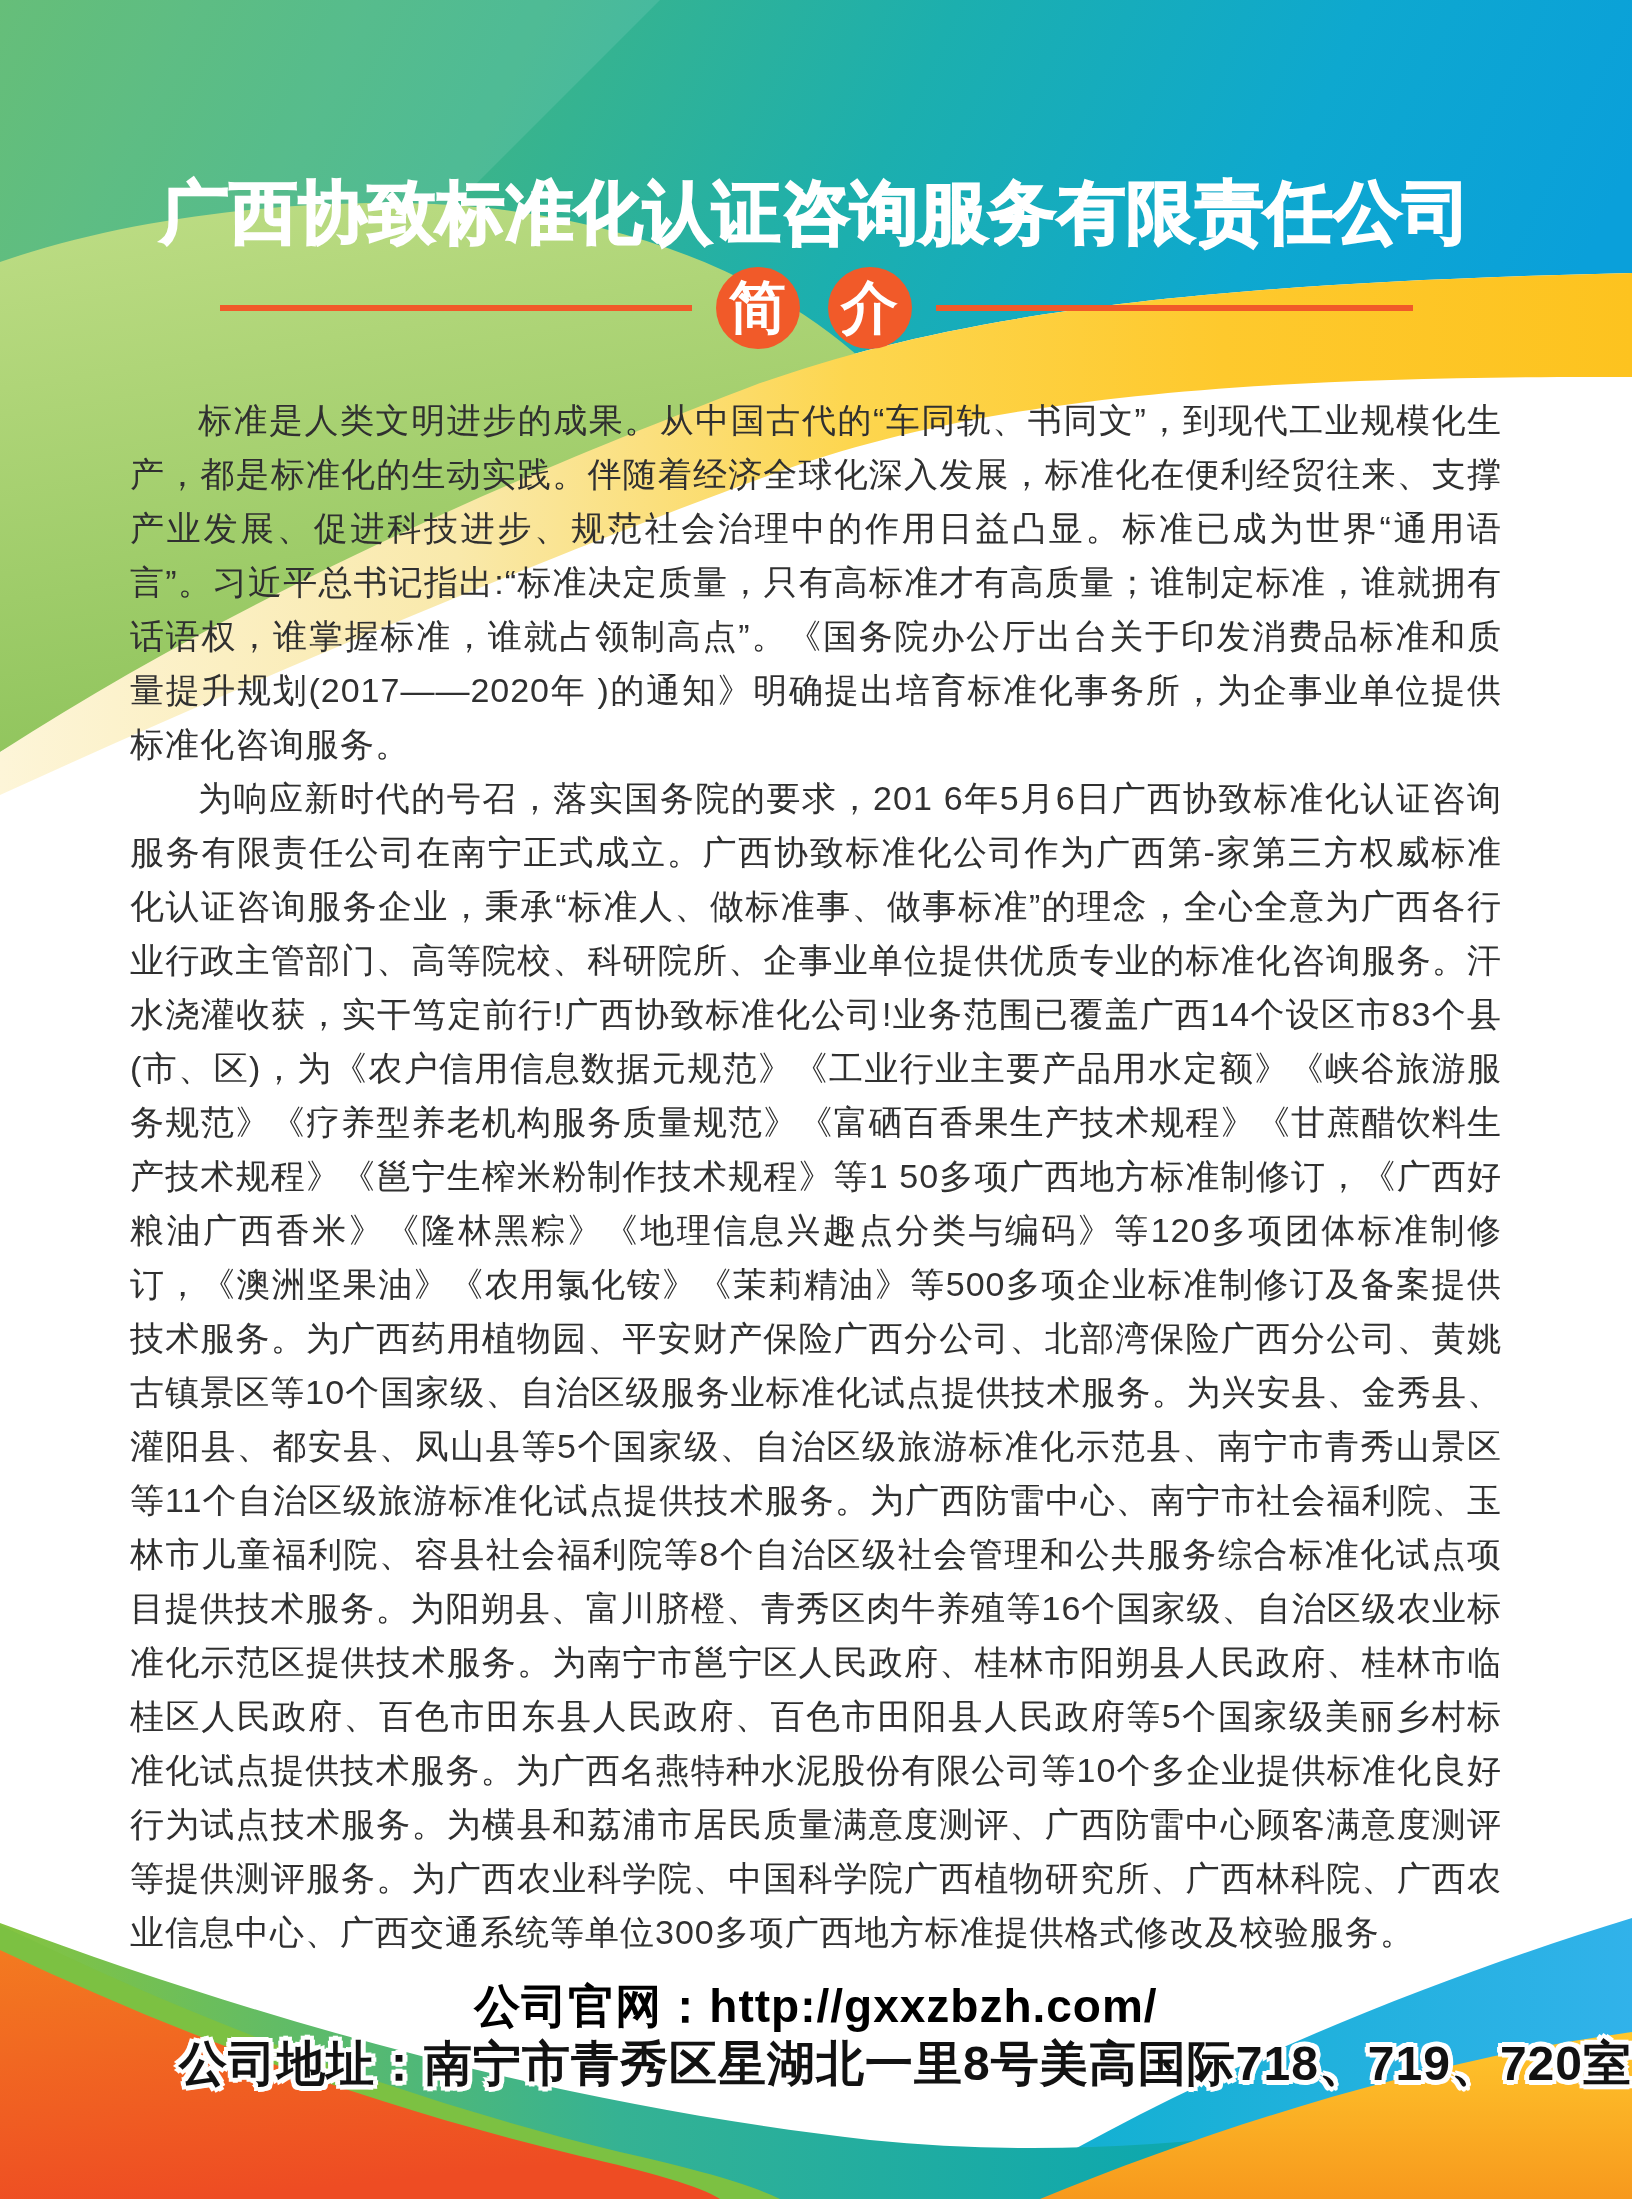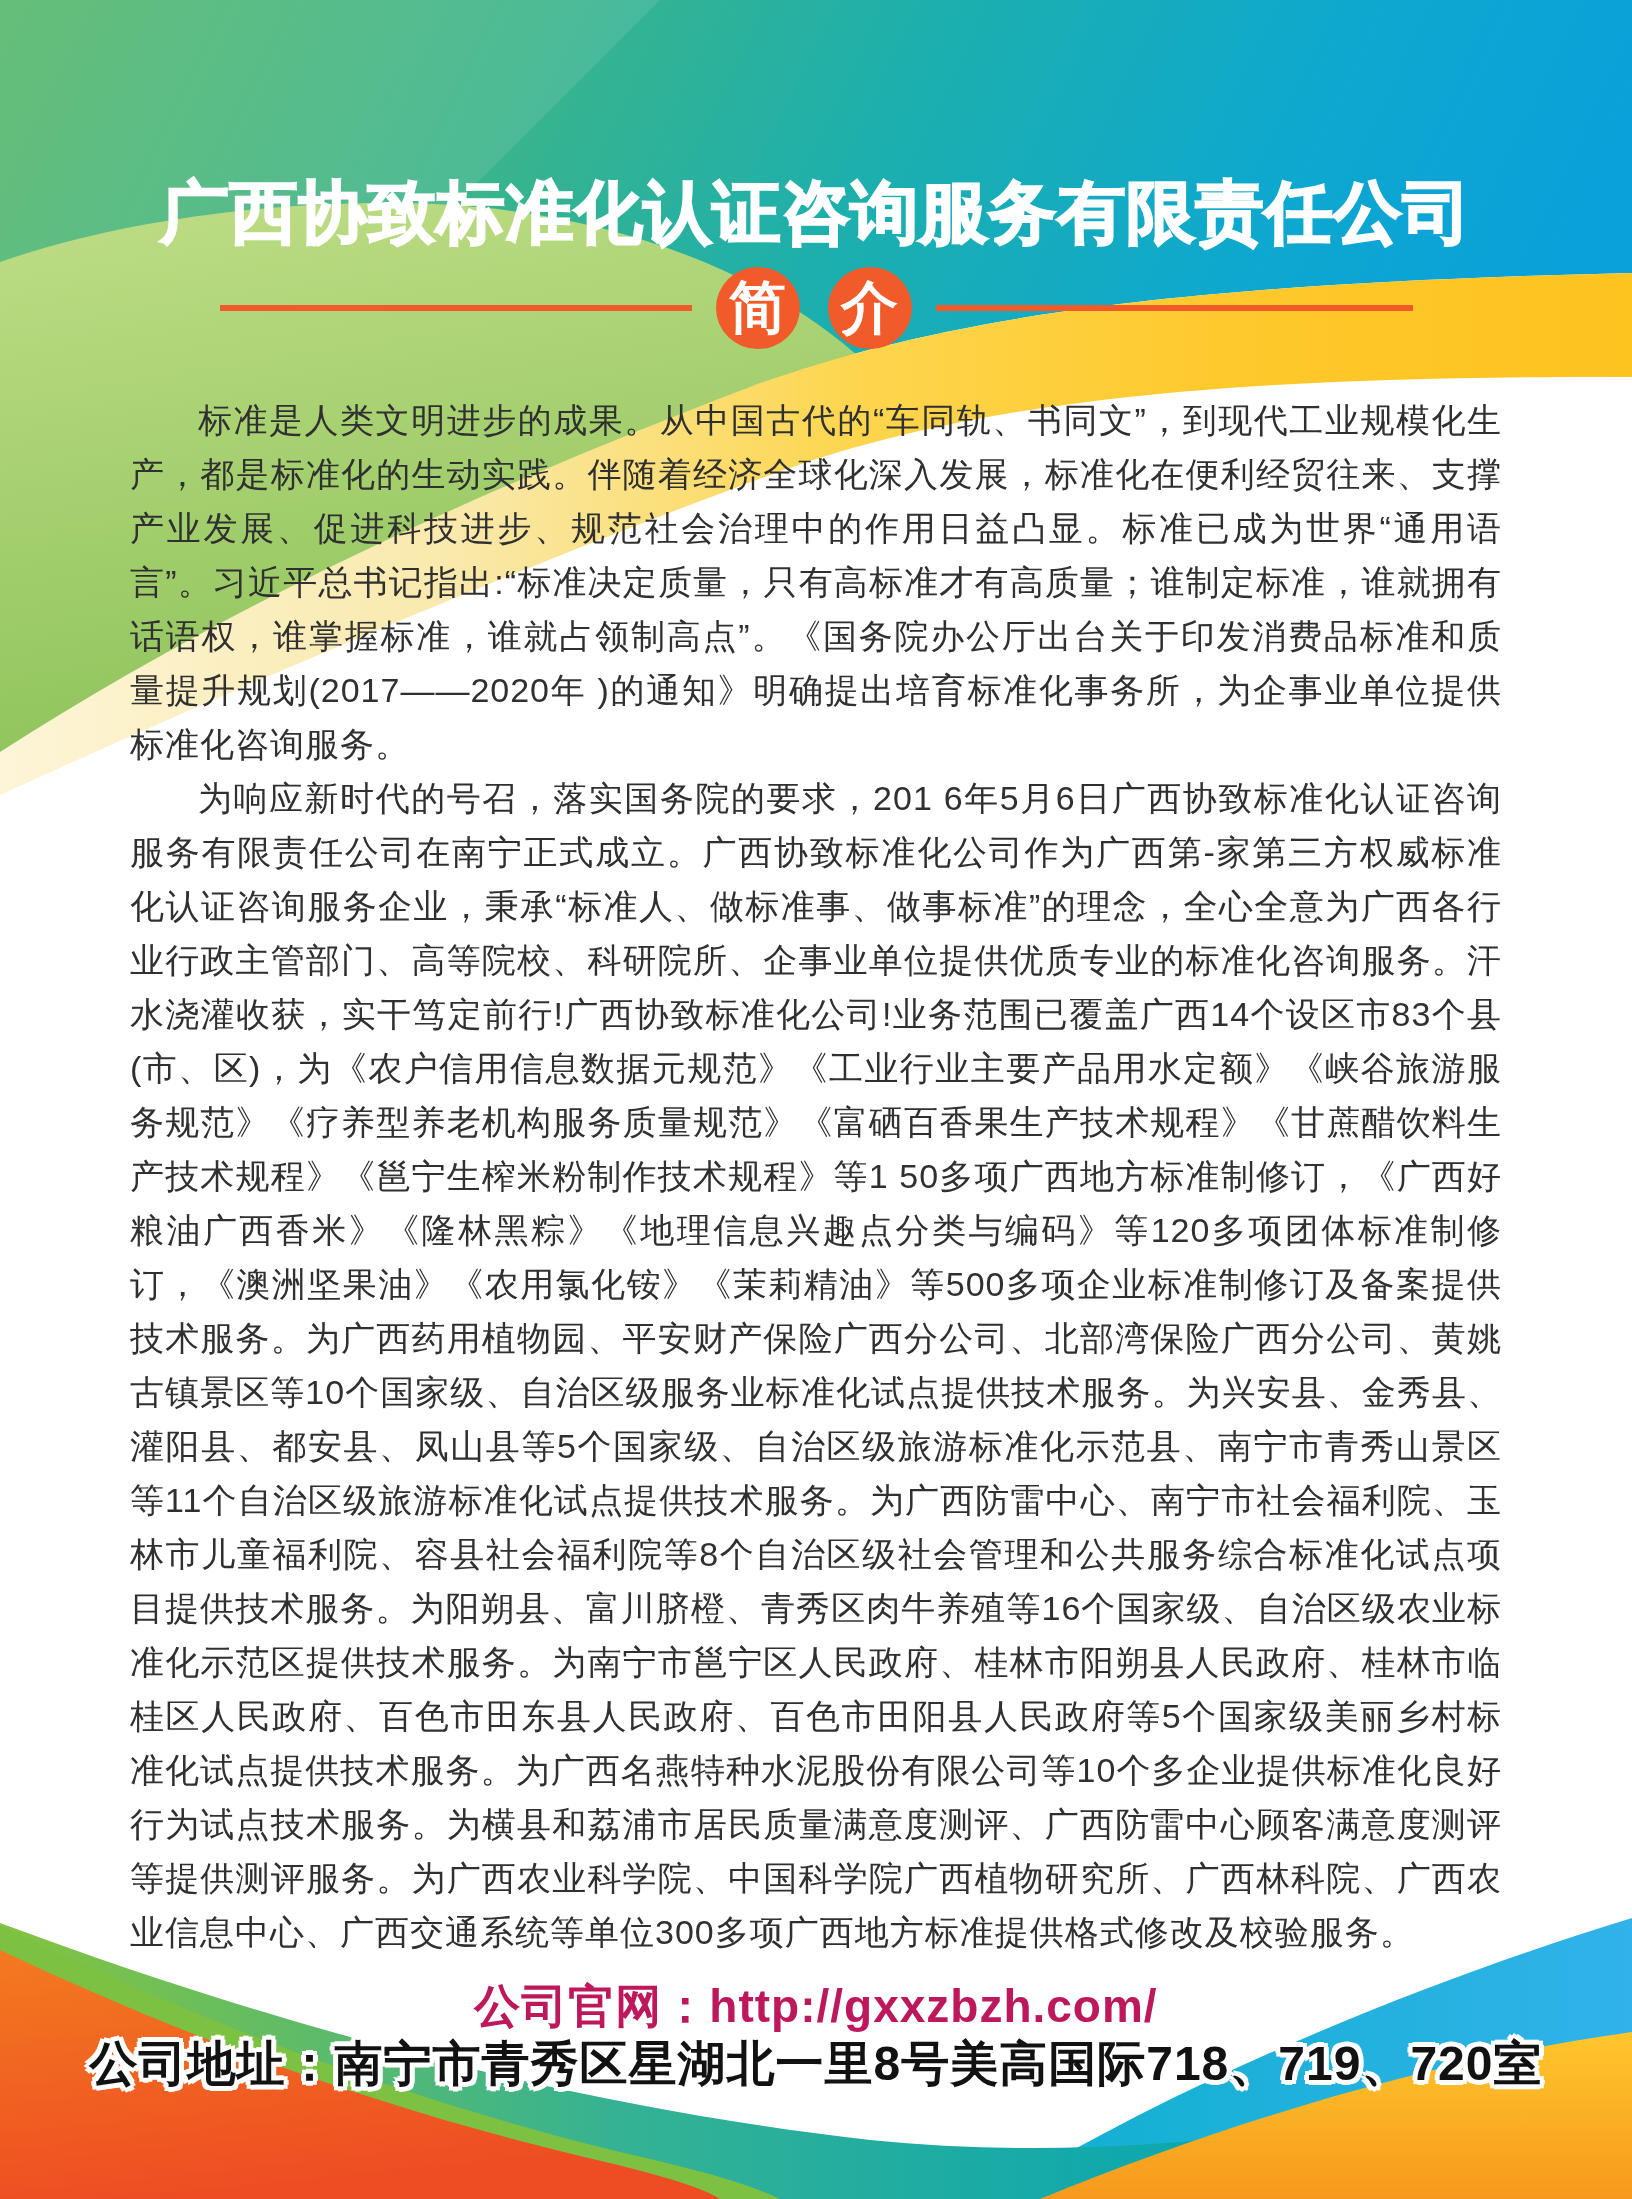--- a/index.html
+++ b/index.html
@@ -42,25 +42,25 @@
     letter-spacing:1px;
     color:#303030;
     text-align:justify;
   }
   .intro p{margin:0;text-indent:2em;}
   .site{
     position:absolute;left:0;top:1976px;width:100%;
     text-align:center;
     font-size:46px;font-weight:bold;
     letter-spacing:1px;
-    color:#be185d;
+    color:#000000;
   }
   .addr{
     position:absolute;left:0;top:2032px;width:100%;
-    text-align:center;
+    text-align:right;
     font-size:48px;font-weight:bold;
     letter-spacing:1px;
     color:#121212;
     text-shadow:
       5px 0 0 #fff,-5px 0 0 #fff,0 5px 0 #fff,0 -5px 0 #fff,
       4px 4px 0 #fff,-4px 4px 0 #fff,4px -4px 0 #fff,-4px -4px 0 #fff;
   }
 </style>
 </head>
 <body>

